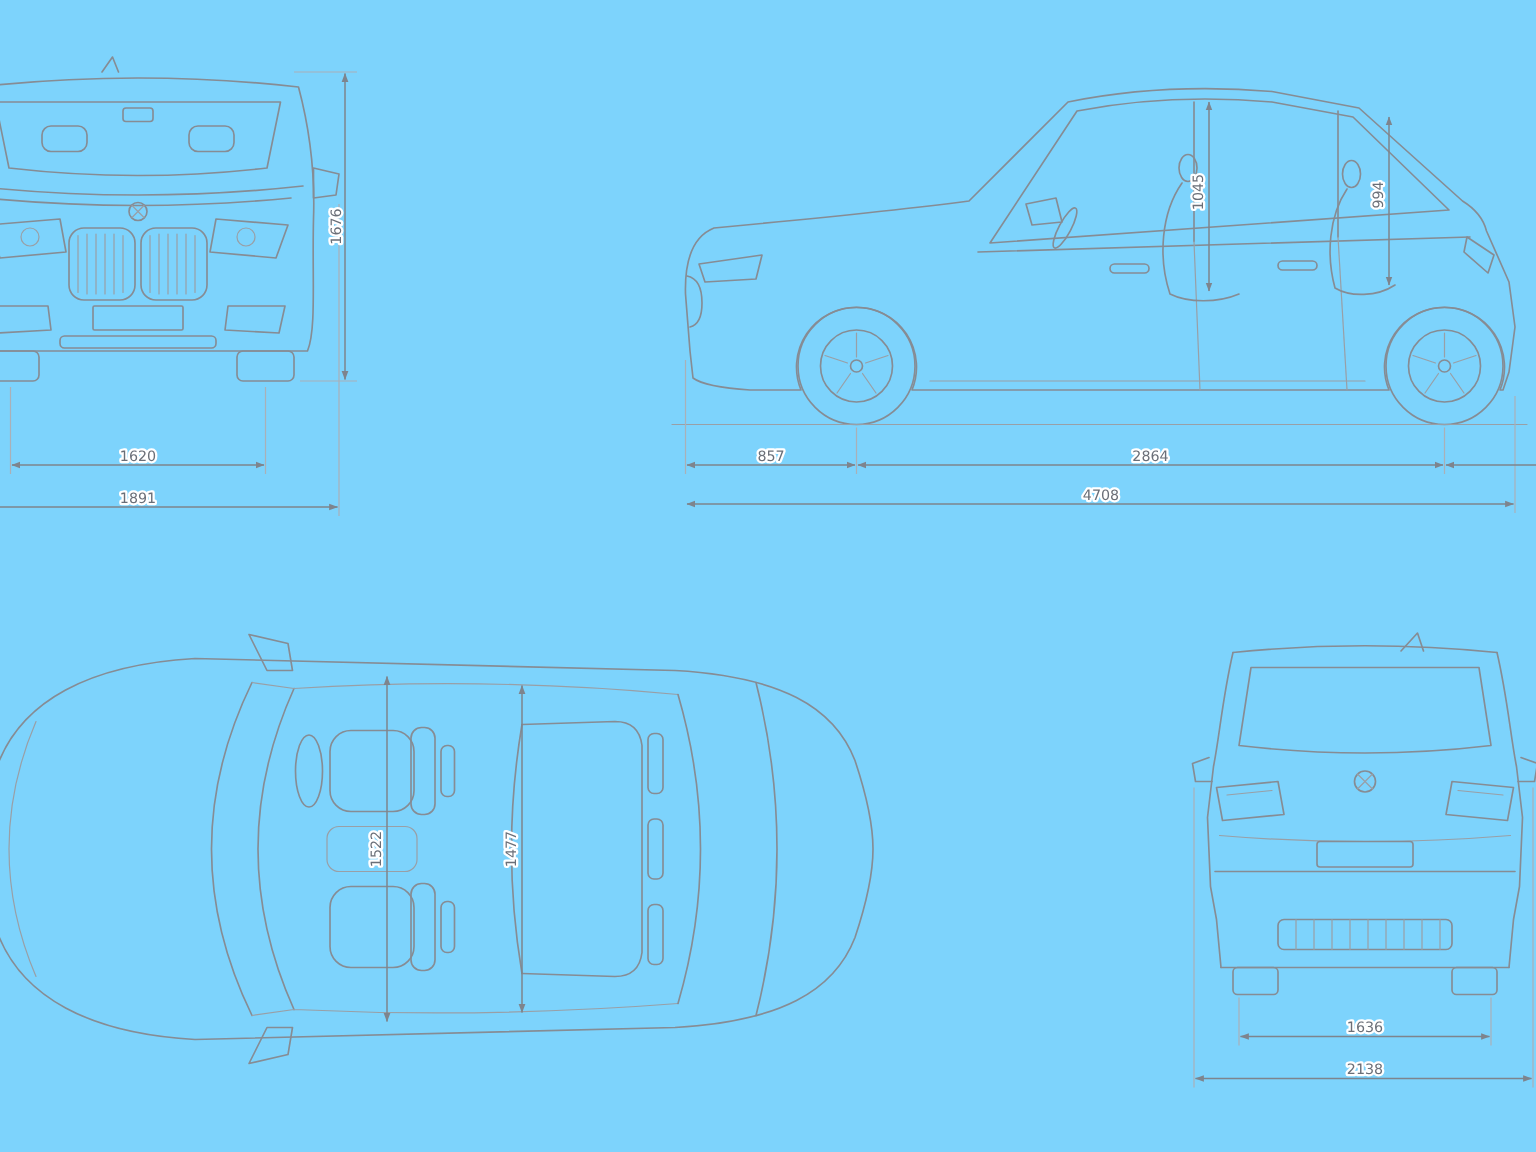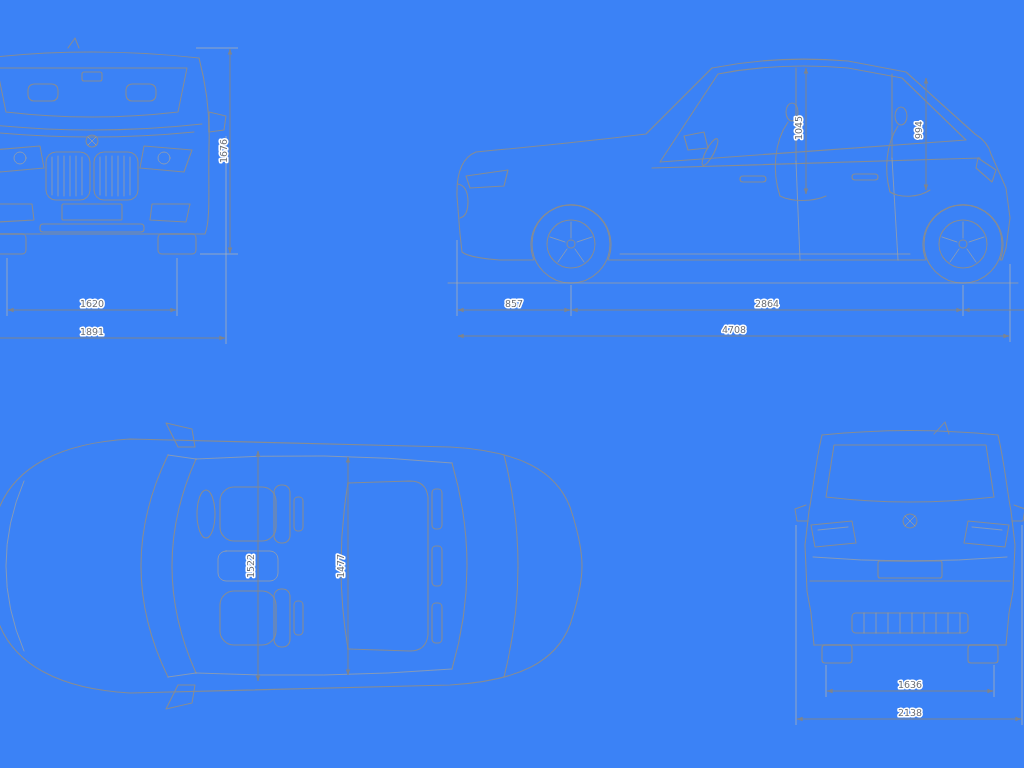--- a/index.html
+++ b/index.html
@@ -1,16 +1,16 @@
 <!DOCTYPE html>
 <html><head>
 <meta charset="utf-8">
 <style>
   html,body{margin:0;padding:0;background:#fff;}
-  .canvas{position:relative;width:1024px;height:768px;background:#3b82f6;overflow:hidden;
+  .canvas{position:relative;width:1024px;height:768px;background:#7dd3fc;overflow:hidden;
           font-family:"DejaVu Sans",sans-serif;}
   svg.view{position:absolute;overflow:hidden;}
   
   .car path,.car rect,.car circle,.car ellipse,.car line{
     fill:none;stroke:#868c94;stroke-width:1.1;stroke-linecap:round;stroke-linejoin:round;}
   .car .thin{stroke-width:0.8;stroke:#999fa6;}
   
   .dims line{stroke:#7e848d;stroke-width:1;}
   .dims .ext{stroke:#aab0b7;stroke-width:0.8;}
   .dims text{font:9.5px "DejaVu Sans",sans-serif;fill:#6a6f78;text-anchor:middle;

